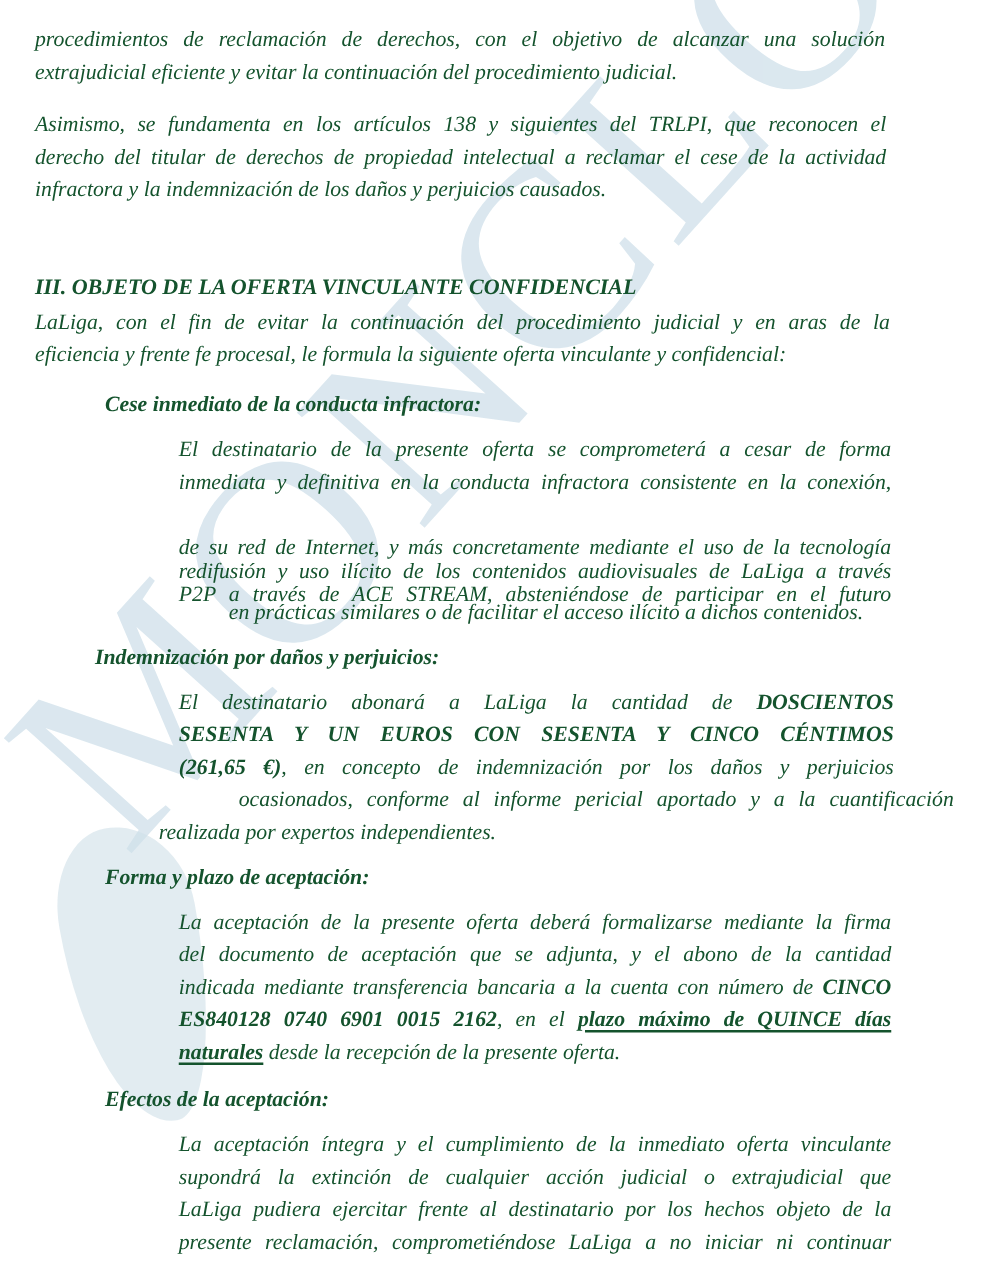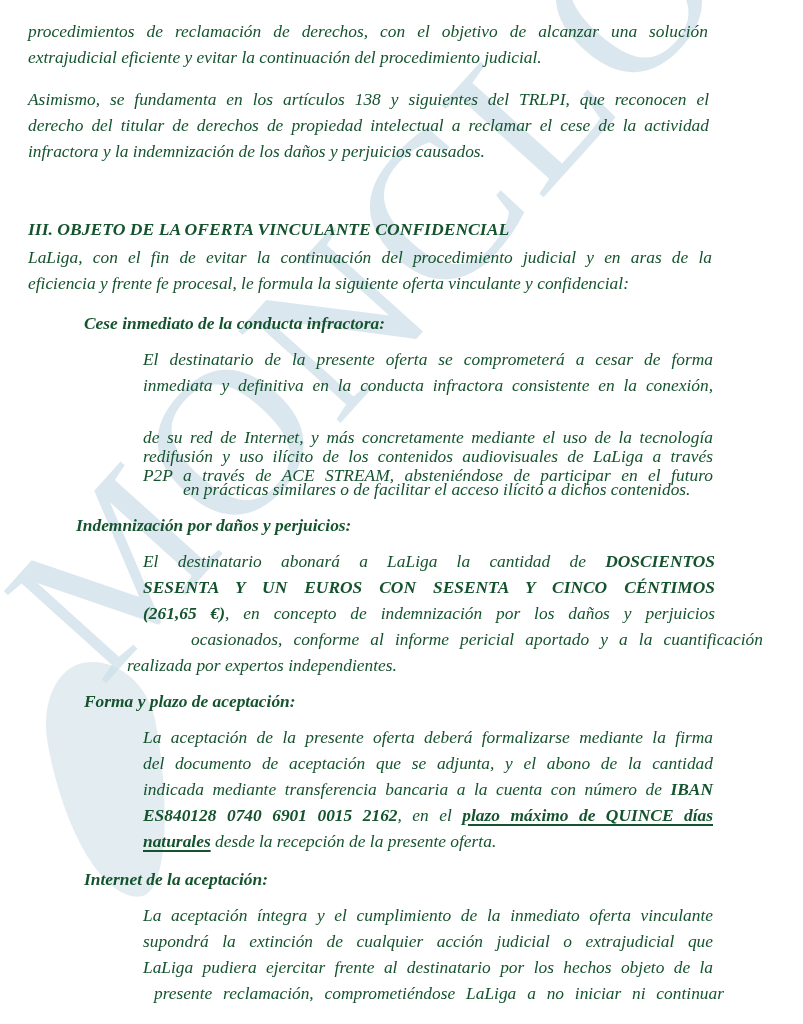--- a/index.html
+++ b/index.html
@@ -75,24 +75,24 @@
     <div class="line b" style="left:76px; top:512px;">Indemnización por daños y perjuicios:</div>
     <div class="line just" style="left:143px; top:548px; width:572px;"><span>El destinatario abonará a LaLiga la cantidad de </span><span class="b">DOSCIENTOS</span></div>
     <div class="line just b" style="left:143px; top:574px; width:572px;">SESENTA Y UN EUROS CON SESENTA Y CINCO CÉNTIMOS</div>
     <div class="line just" style="left:143px; top:600px; width:572px;"><span class="b">(261,65 €)</span><span>, en concepto de indemnización por los daños y perjuicios</span></div>
     <div class="line just" style="left:143px; top:626px; width:572px;margin-left:48px;">ocasionados, conforme al informe pericial aportado y a la cuantificación</div>
     <div class="line" style="left:127px; top:652px;text-align:center;">realizada por expertos independientes.</div>
 
     <div class="line b" style="left:84px; top:688px;">Forma y plazo de aceptación:</div>
     <div class="line just" style="left:143px; top:724px; width:570px;">La aceptación de la presente oferta deberá formalizarse mediante la firma</div>
     <div class="line just" style="left:143px; top:750px; width:570px;">del documento de aceptación que se adjunta, y el abono de la cantidad</div>
-    <div class="line just" style="left:143px; top:776px; width:570px;"><span>indicada mediante transferencia bancaria a la cuenta con número de </span><span class="b">IBAN</span></div>
+    <div class="line just" style="left:143px; top:776px; width:570px;"><span>indicada mediante transferencia bancaria a la cuenta con número de </span><span class="b">CINCO</span></div>
     <div class="line just" style="left:143px; top:802px; width:570px;"><span class="b">ES840128 0740 6901 0015 2162</span><span>, en el </span><span class="b u">plazo máximo de QUINCE días</span></div>
     <div class="line" style="left:143px; top:828px;"><span class="b u">naturales</span><span> desde la recepción de la presente oferta.</span></div>
 
-    <div class="line b" style="left:84px; top:866px;">Internet de la aceptación:</div>
+    <div class="line b" style="left:84px; top:866px;">Efectos de la aceptación:</div>
     <div class="line just" style="left:143px; top:902px; width:570px;">La aceptación íntegra y el cumplimiento de la inmediato oferta vinculante</div>
     <div class="line just" style="left:143px; top:928px; width:570px;">supondrá la extinción de cualquier acción judicial o extrajudicial que</div>
     <div class="line just" style="left:143px; top:954px; width:570px;">LaLiga pudiera ejercitar frente al destinatario por los hechos objeto de la</div>
-    <div class="line just" style="left:154px; top:980px; width:570px;">presente reclamación, comprometiéndose LaLiga a no iniciar ni continuar</div>
+    <div class="line just" style="left:143px; top:980px; width:570px;">presente reclamación, comprometiéndose LaLiga a no iniciar ni continuar</div>
 
   </div>
 </div>
 
 </body></html>

